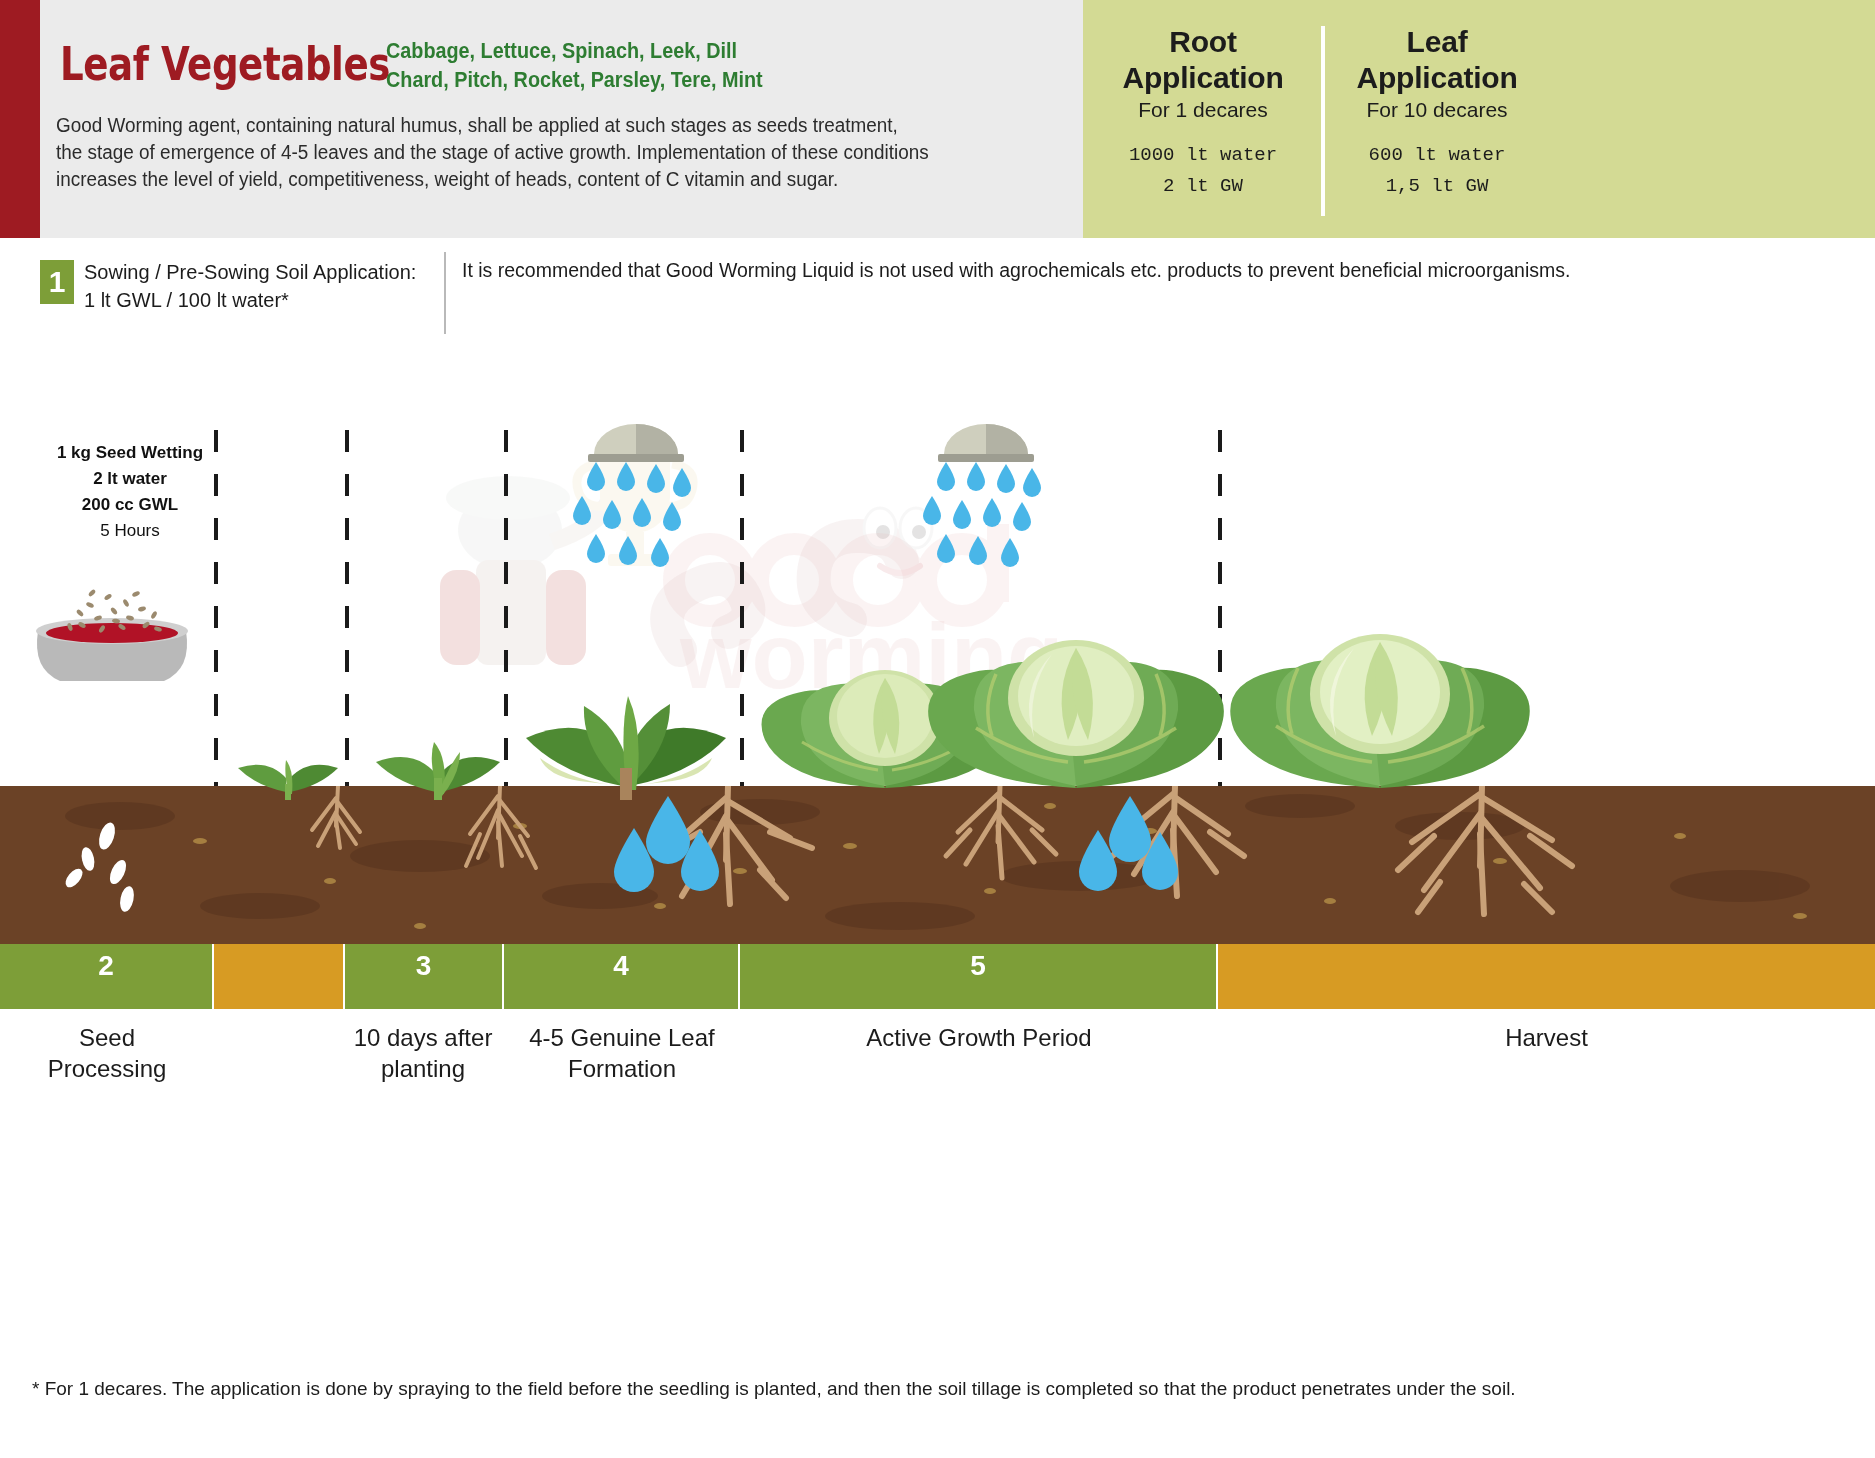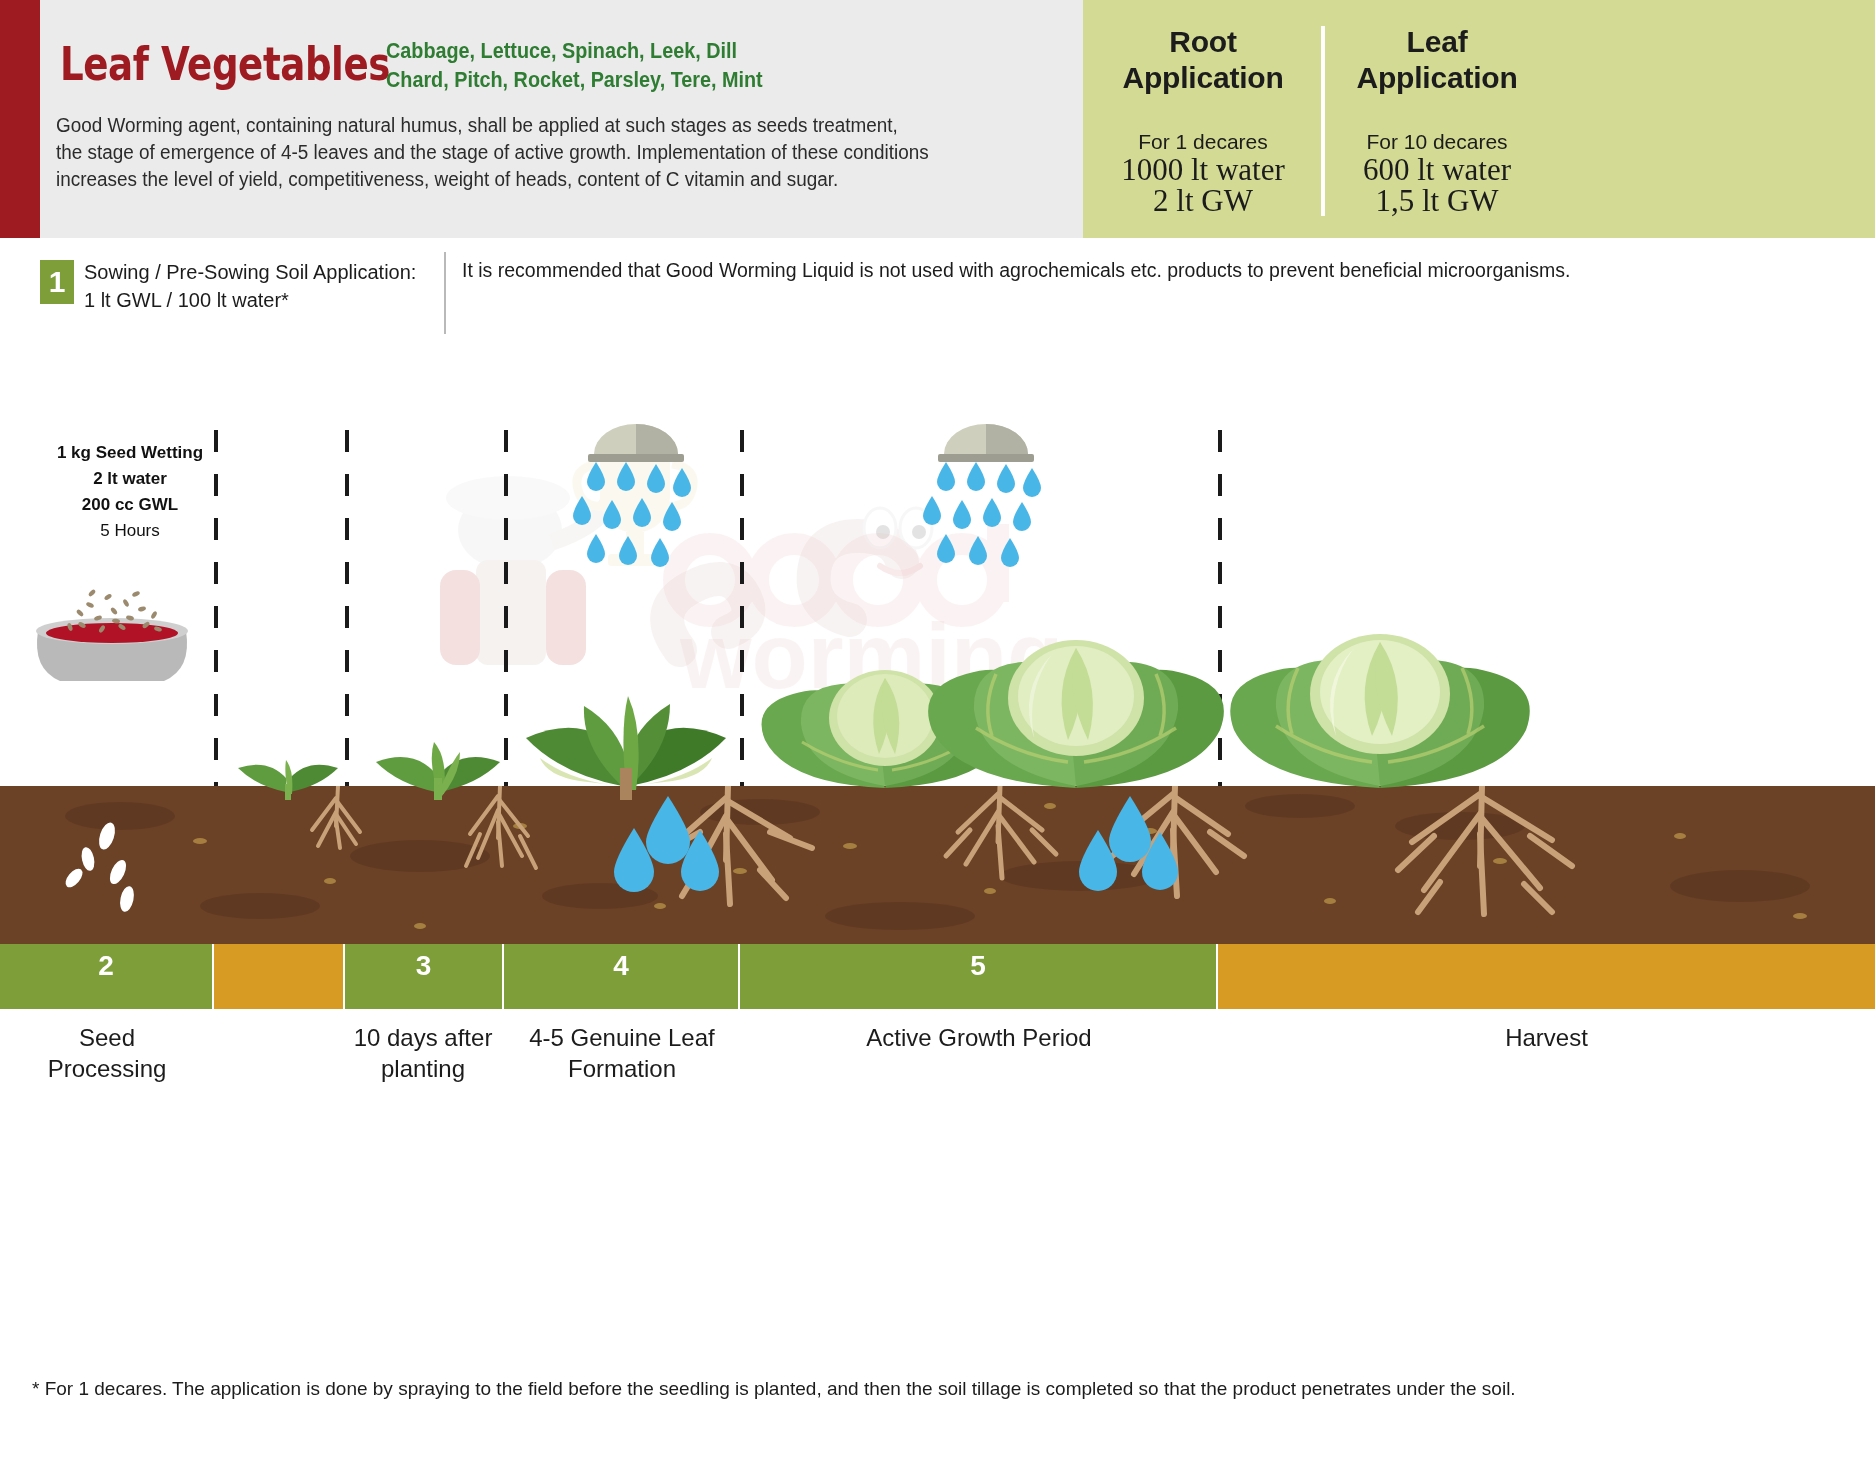--- a/index.html
+++ b/index.html
@@ -38,26 +38,26 @@
   }
 
   .app-col { position: absolute; top: 24px; width: 250px; text-align: center; color: #1c1c1c; }
   .app-col.root { left: 1078px; }
   .app-col.leaf { left: 1312px; }
   .app-col h3 {
     font-family: "Liberation Sans Narrow", "Liberation Sans", sans-serif;
     font-size: 30px; font-weight: bold; line-height: 36px; letter-spacing: -0.2px; text-align: center;
   }
   .app-col .decares {
-    margin-top: 34px; font-size: 21px;
+    margin-top: 2px; font-size: 21px;
     font-family: "Liberation Sans Narrow", "Liberation Sans", sans-serif;
   }
   .app-col .vals {
-    font-size: 31px; line-height: 31px;
-    font-family: Liberation Serif, serif;
+    margin-top: 18px; font-size: 19px; line-height: 31px;
+    font-family: Liberation Mono, monospace;
   }
   .app-divider { position: absolute; left: 1321px; top: 26px; width: 4px; height: 190px; background: #ffffff; }
 
   
   .step1 { position: absolute; left: 0; top: 250px; width: 1875px; height: 90px; }
   .step1-badge {
     position: absolute; left: 40px; top: 10px; width: 34px; height: 44px;
     background: #7d9e38; color: #fff;
     font-family: "Liberation Sans Narrow","Liberation Sans",sans-serif;
     font-size: 30px; font-weight: bold;

